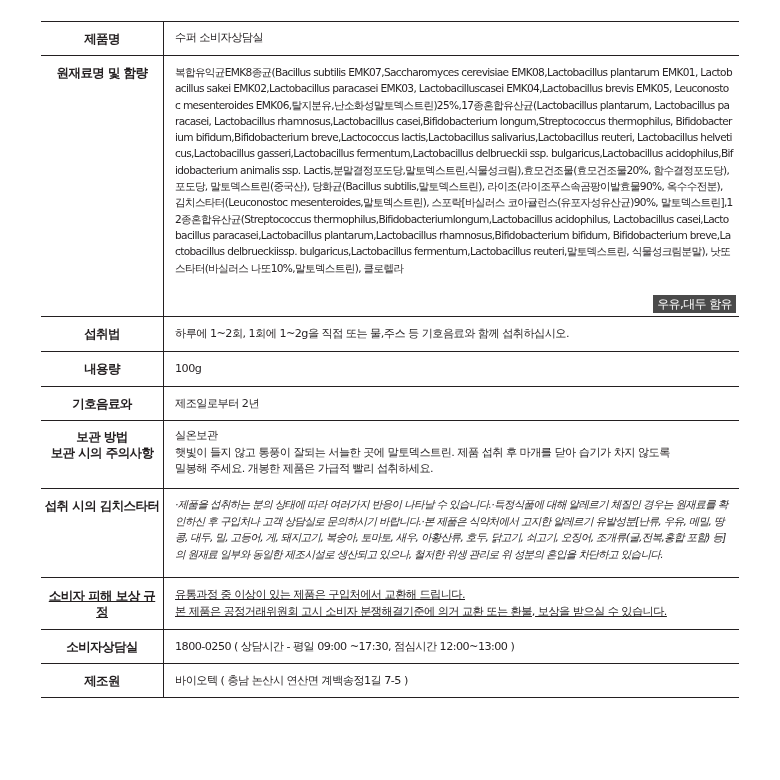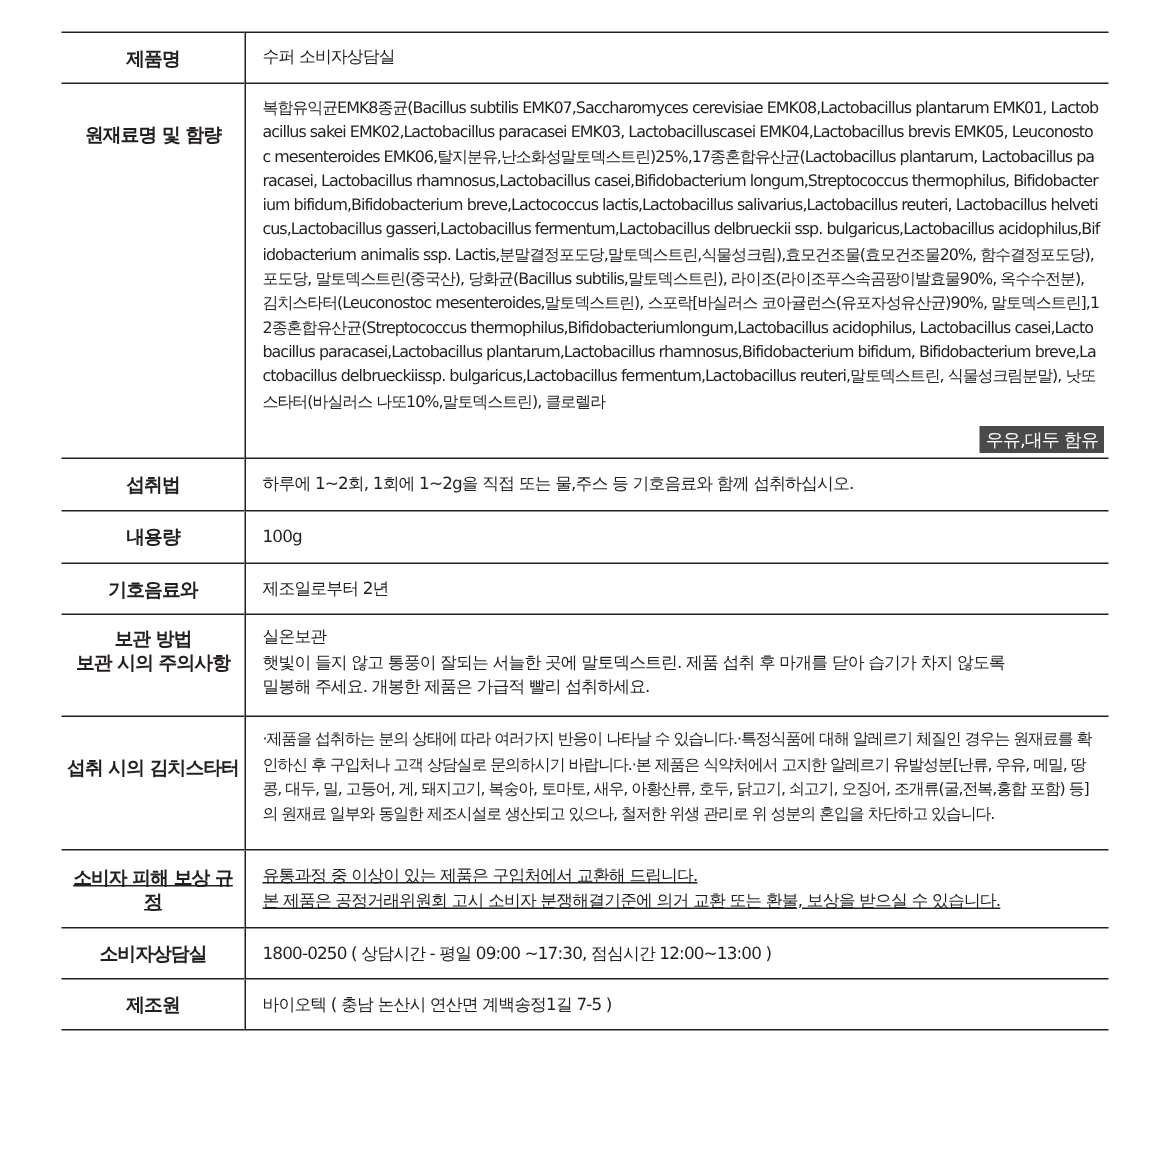--- a/index.html
+++ b/index.html
@@ -36,21 +36,21 @@
       font-size: 12.5px;
       letter-spacing: -0.6px;
       text-align: center;
       vertical-align: middle;
       padding: 0 2px;
       color: #231f20;
       line-height: 16px;
     }
     .info-table th.top {
       vertical-align: top;
-      padding-top: 26px;
+      padding-top: 9px;
     }
     .info-table td {
       font-size: 11.2px;
       letter-spacing: -0.55px;
       line-height: 16.3px;
       padding: 0 6px 0 11px;
       vertical-align: middle;
       color: #231f20;
     }
     .info-table td.top {
@@ -60,40 +60,41 @@
     .h35 { height: 34px; }
     .h36 { height: 35px; }
     .ingredients-text {
       font-size: 10.6px;
       letter-spacing: -0.65px;
       line-height: 16.3px;
       word-break: break-all;
     }
     .allergen-wrap {
       text-align: right;
-      margin-top: 8px;
+      margin-top: 19px;
       padding-bottom: 3px;
     }
     .allergen-badge {
       display: inline-block;
       background: #4a4a4a;
       color: #ffffff;
       font-size: 12px;
       letter-spacing: -0.6px;
       line-height: 18px;
       padding: 0 4px;
       margin-right: -3px;
     }
     .multi-line div {
       line-height: 16.5px;
     }
     .caution-text {
       font-size: 10.6px;
       letter-spacing: -0.7px;
       line-height: 16.5px;
+      font-style: italic;
     }
   </style>
 </head>
 <body>
 
 <table class="info-table">
   <tbody>
     <tr class="h35">
       <th>제품명</th>
       <td>수퍼 소비자상담실</td>

